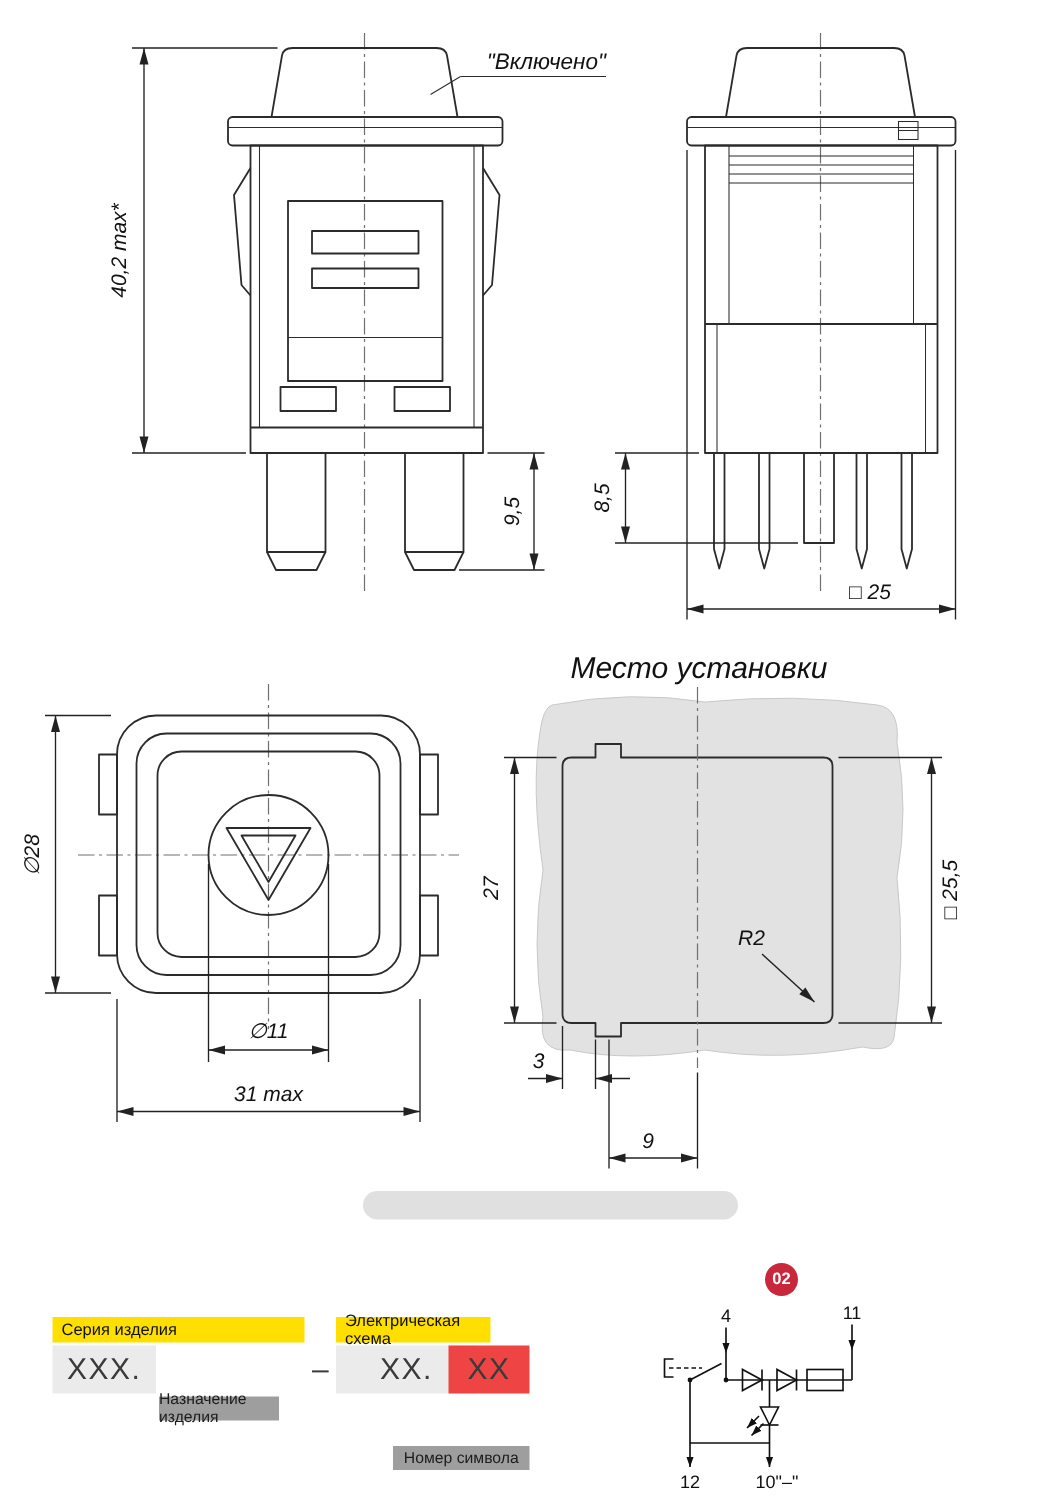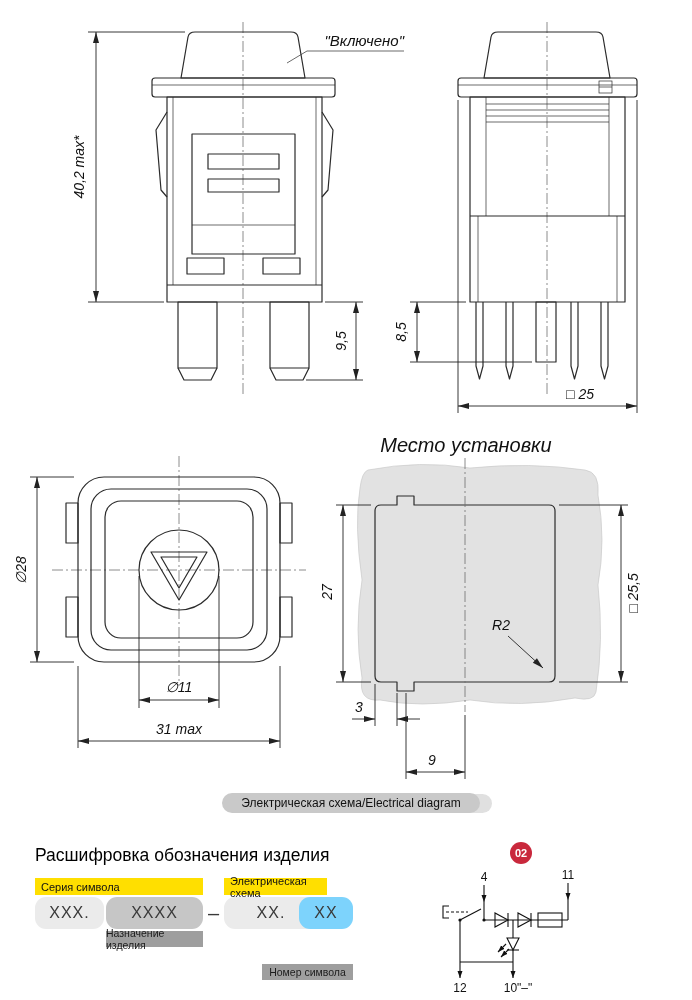--- a/index.html
+++ b/index.html
@@ -15,21 +15,21 @@
   .dimtxt{font:italic 14px "Liberation Sans",sans-serif;fill:#111;}
   .lbltxt{font:italic 15px "Liberation Sans",sans-serif;fill:#111;}
   .title-it{font:italic 20px "Liberation Sans",sans-serif;fill:#111;}
   .pin-lbl{font:12px "Liberation Sans",sans-serif;fill:#111;}
   .banner-shadow{left:242px;top:794px;width:250px;height:19px;background:#e0e0e0;border-radius:10px;}
   .banner{left:222px;top:793px;width:258px;height:20px;border-radius:10px;
     display:flex;align-items:center;justify-content:center;font-size:12px;color:#111;}
   .decode-title{left:35px;top:845px;font-size:17.5px;color:#000;}
   .tag{height:17px;display:flex;align-items:center;padding-left:6px;font-size:11px;color:#111;box-sizing:border-box;}
   .val{height:32px;display:flex;align-items:center;justify-content:center;
-    font-size:16px;letter-spacing:1px;color:#3a3a3a;border-radius:11px;}
+    font-size:20px;letter-spacing:1px;color:#3a3a3a;}
   .sub{height:16px;display:flex;align-items:center;justify-content:center;font-size:10.5px;color:#1c1c1c;}
   .dash{height:32px;display:flex;align-items:center;justify-content:center;font-size:20px;color:#3a3a3a;}
   .badge{left:510px;top:842px;width:22px;height:22px;border-radius:50%;color:#fff;
     display:flex;align-items:center;justify-content:center;font-size:11px;font-weight:bold;}
 </style>
 </head>
 <body>
 
 <div class="page">
 
@@ -213,33 +213,28 @@
       <line class="sch" x1="460" y1="920" x2="460" y2="962"></line>
       <line class="sch" x1="460" y1="962" x2="513" y2="962"></line>
       <line class="sch" x1="460" y1="962" x2="460" y2="978" marker-end="url(#mEs)"></line>
       <text class="pin-lbl" x="460" y="992" text-anchor="middle">12</text>
       <line class="sch" x1="513" y1="962" x2="513" y2="978" marker-end="url(#mEs)"></line>
       <text class="pin-lbl" x="518" y="992" text-anchor="middle">10"–"</text>
     </g>
   </svg>
 
   <div class="abs banner-shadow"></div>
-  <div class="abs banner" style="background: rgb(201, 201, 201);">
-    <span>Электрическая схема/Electrical diagram</span>
-  </div>
-
-  <div class="abs decode-title">Расшифровка обозначения изделия</div>
-
-  <div class="abs tag" style="left: 35px; top: 878px; width: 168px; background: rgb(255, 223, 0);">Серия символа</div>
+
+
+  <div class="abs tag" style="left: 35px; top: 878px; width: 168px; background: rgb(255, 223, 0);">Серия изделия</div>
   <div class="abs tag" style="left: 224px; top: 878px; width: 103px; background: rgb(255, 223, 0);">Электрическая схема</div>
 
   <div class="abs val" style="left: 35px; top: 897px; width: 69px; background: rgb(235, 235, 235);">XXX.</div>
-  <div class="abs val" style="left: 106px; top: 897px; width: 97px; background: rgb(198, 198, 198);">XXXX</div>
   <div class="abs dash" style="left:203px;top:897px;width:21px;">–</div>
   <div class="abs val" style="left: 224px; top: 897px; width: 94px; background: rgb(235, 235, 235);">XX.</div>
-  <div class="abs val" style="left: 299px; top: 897px; width: 54px; background: #7dd3fc;">XX</div>
-
-  <div class="abs sub" style="left: 106px; top: 931px; width: 97px; background: rgb(158, 158, 158);">Назначение изделия</div>
+  <div class="abs val" style="left: 299px; top: 897px; width: 54px; background: #ef4444;">XX</div>
+
+  <div class="abs sub" style="left: 106px; top: 931px; width: 80px; background: rgb(158, 158, 158);">Назначение изделия</div>
   <div class="abs sub" style="left: 262px; top: 964px; width: 91px; background: rgb(158, 158, 158);">Номер символа</div>
 
   <div class="abs badge" style="background: rgb(201, 40, 60); text-align: center;">02</div>
 
 </div>
 
 </body></html>

